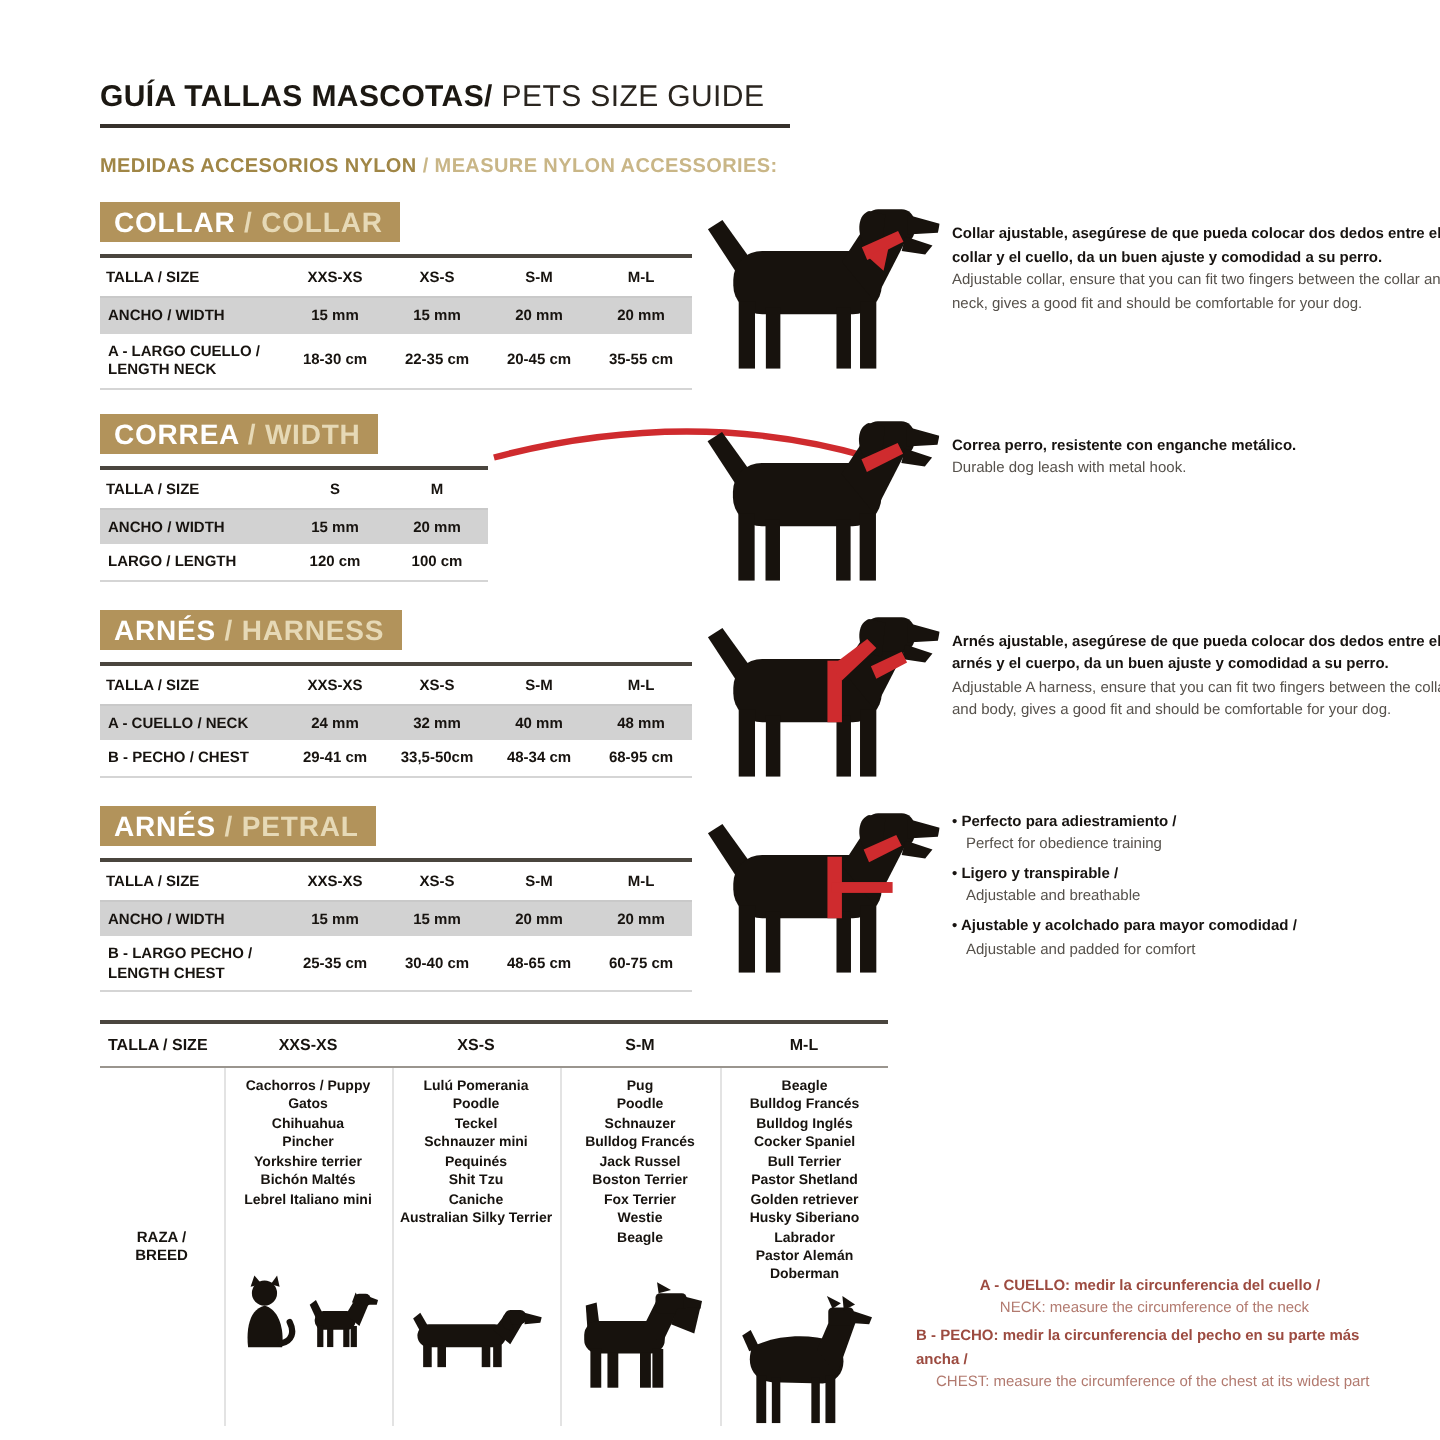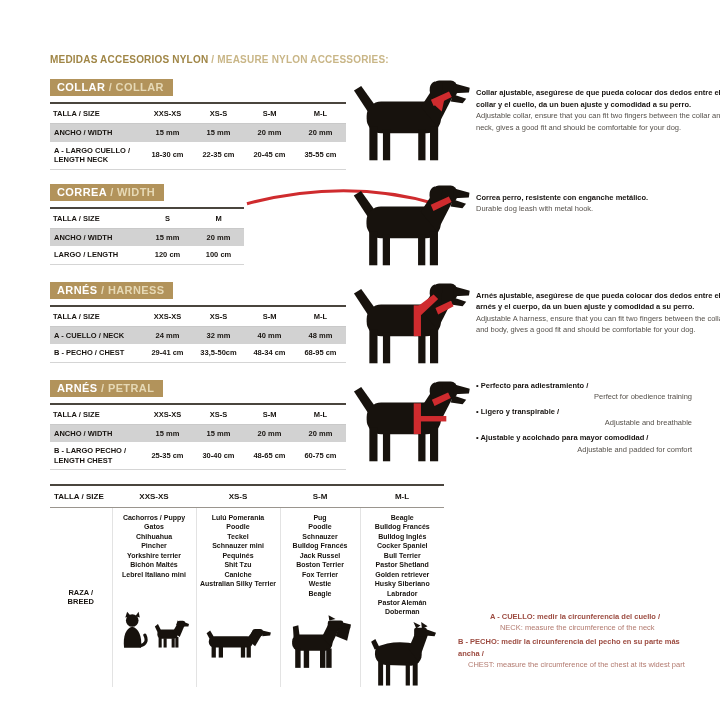--- a/index.html
+++ b/index.html
@@ -20,42 +20,42 @@
   .subtitle .s-b{color:var(--accent-dark,#a08646);}
   .subtitle .s-l{color:var(--accent-light,#c9b687);text-align:center;}
   
   .sec{display:flex;align-items:flex-start;margin-top:12px;}
   .sec-left{width:302px;flex:0 0 auto;}
   .sec-dog{width:118px;flex:0 0 auto;display:flex;justify-content:center;align-items:flex-start;}
   .sec-dog-leash{width:240px;margin-left:-122px;flex:0 0 auto;display:flex;justify-content:flex-end;align-items:flex-start;}
   .sec-desc{width:250px;flex:0 0 auto;padding:10px 0 0 6px;}
   .badge{
     display:inline-block;background:var(--accent,#b2935b);
-    font-size:11px;font-weight:bold;letter-spacing:.4px;
+    font-size:14px;font-weight:bold;letter-spacing:.4px;
     padding:3px 9px 3px 7px;line-height:1;
   }
   .badge .badge-b{color:#ffffff;}
   .badge .badge-l{color:#e6d9b6;}
   .badge .badge-l::before{content:" / ";}
   
   .mtable{border-collapse:collapse;margin-top:6px;table-layout:fixed;}
   .mtable td{
     font-size:7.5px;font-weight:bold;color:#17130f;line-height:1.25;
     padding:4px 3px;text-align:center;
   }
   .mtable td:first-child{text-align:left;padding-left:4px;}
   .mtable tr.hd td{border-top:2px solid #4a453e;border-bottom:1px solid #c9c9c9;padding:5px 3px;}
   .mtable tr.shade td{background:var(--shaded-row,#d2d2d2);}
   .mtable tr:last-child td{border-bottom:1px solid #d5d5d5;}
   .es{margin:0;font-size:7.5px;font-weight:bold;line-height:1.55;color:#171310;}
   .en{margin:0;font-size:7.5px;line-height:1.55;color:#56514b;}
   .bullets{padding:2px 0 0 6px;width:250px;}
   .bullet{margin-bottom:3px;}
   .bullet .es::before{content:"• ";}
-  .bullet .en{padding-left:7px;text-align:right;}
+  .bullet .en{padding-left:7px;}
   
   .bottom{display:flex;margin-top:14px;}
   .btable{width:394px;border-collapse:collapse;table-layout:fixed;flex:0 0 auto;}
   .btable th{
     font-size:8px;font-weight:bold;color:#17130f;text-align:center;
     border-top:2px solid #4a453e;border-bottom:1px solid #9a958e;padding:6px 2px;
   }
   .btable th:first-child{text-align:left;padding-left:4px;}
   .btable td{vertical-align:top;}
   .bcol{border-left:1px solid #e3e3e3;padding:5px 2px 0;}
@@ -92,20 +92,21 @@
         <rect x="19" y="55" width="9" height="37"></rect>
         <rect x="34" y="58" width="8" height="34"></rect>
         <rect x="73" y="58" width="8" height="34"></rect>
         <rect x="86" y="55" width="9" height="37"></rect>
       </g>
     </symbol>
   </defs>
 </svg>
 
 <header>
+  <h1 class="title"><span class="t-b">GUÍA TALLAS MASCOTAS/</span> <span class="t-l">PETS SIZE GUIDE</span></h1>
   <div class="subtitle"><span class="s-b">MEDIDAS ACCESORIOS NYLON</span> <span class="s-l">/ MEASURE NYLON ACCESSORIES:</span></div>
 </header>
 
 <section class="sec">
   <div class="sec-left">
     <div class="badge"><span class="badge-b">COLLAR</span><span class="badge-l">COLLAR</span></div>
     <table class="mtable">
       <colgroup>
           <col style="width:92px">
           <col style="width:51px">

